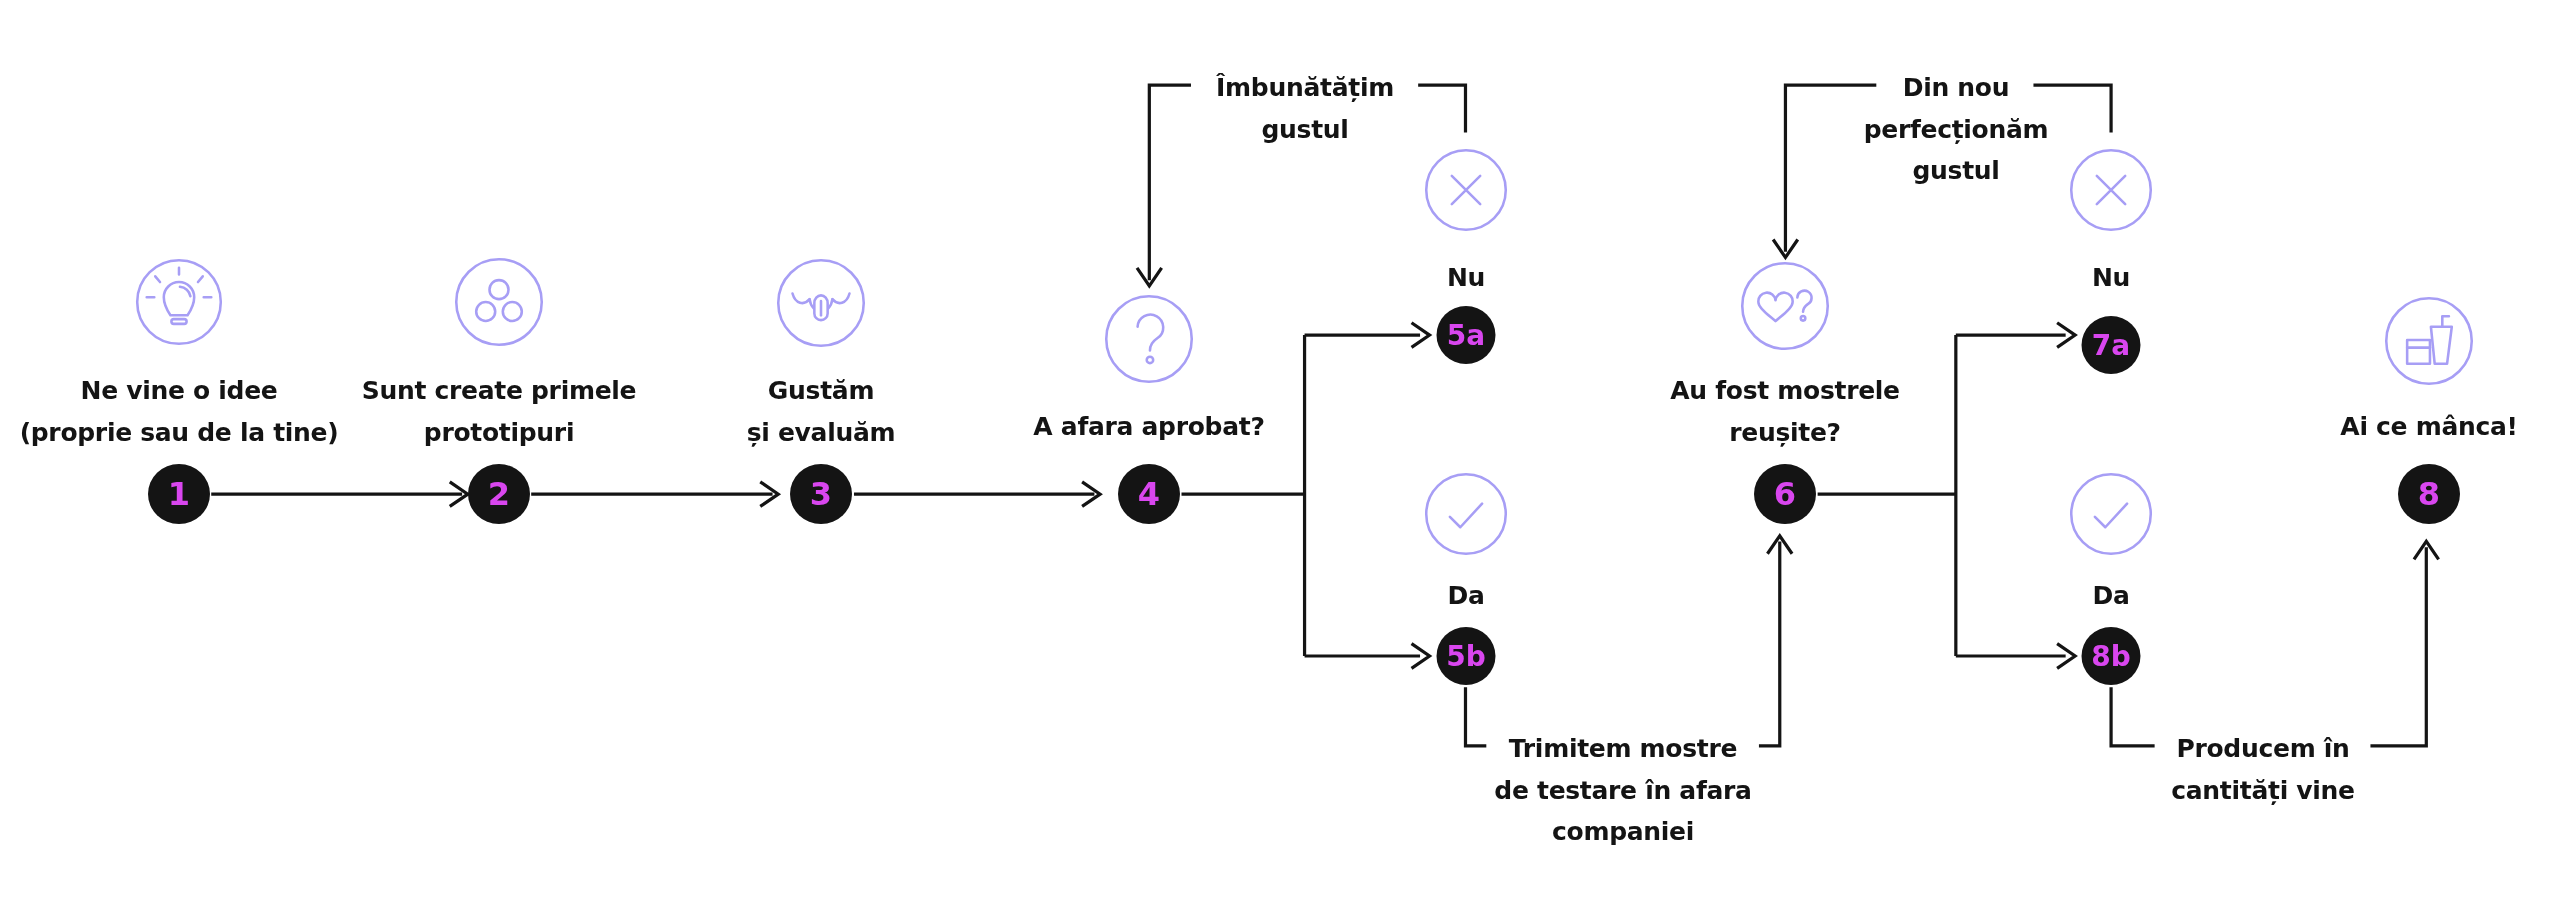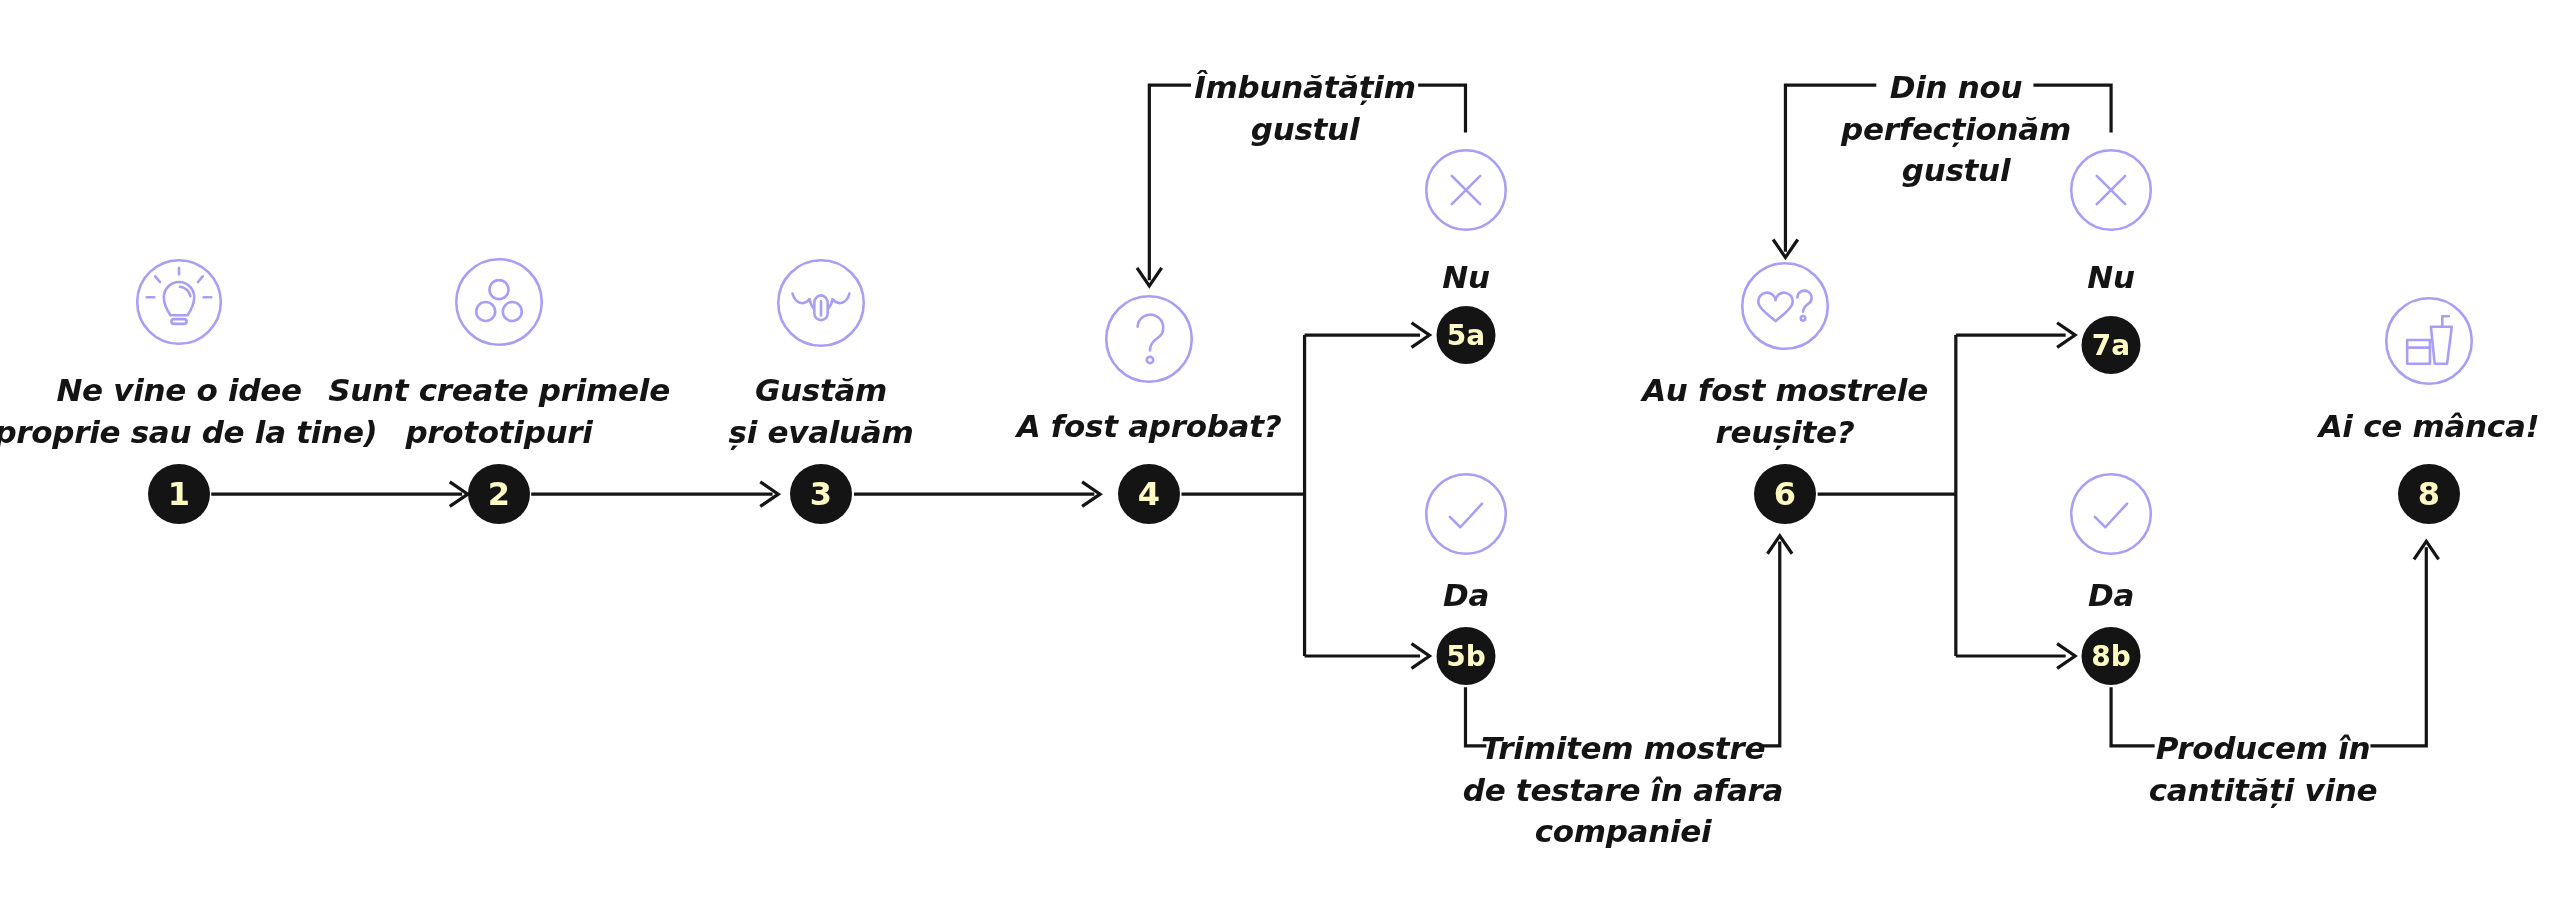--- a/index.html
+++ b/index.html
@@ -10,25 +10,25 @@
   html,body{margin:0;padding:0;background:var(--bg);}
   .canvas{
     position:relative;
     width:2576px;height:922px;
     background:var(--bg);
     font-family:"DejaVu Sans", sans-serif;
     color:var(--ink);
     overflow:hidden;
   }
   .abs{position:absolute;transform:translate(-50%,-50%);white-space:nowrap;}
-  .lbl{font-weight:bold;font-size:31px;letter-spacing:-0.3px;text-align:right;font-style:italic;}
+  .lbl{font-weight:bold;font-size:25px;letter-spacing:-0.3px;text-align:right;}
   .node{
     position:absolute;transform:translate(-50%,-50%);
     display:flex;align-items:center;justify-content:center;
-    background:var(--ink);color:#fef9c3;border-radius:50%;
+    background:var(--ink);color:#d946ef;border-radius:50%;
     font-weight:bold;
   }
   .node.big{width:62px;height:60px;font-size:32px;}
   .node.sub{width:59px;height:58px;font-size:28px;}
   svg.connectors{position:absolute;left:0;top:0;}
   svg.connectors path{stroke:var(--ink);stroke-width:3.4;fill:none;stroke-linejoin:miter;stroke-linecap:butt;}
   svg.icon{position:absolute;transform:translate(-50%,-50%);}
   svg.icon .s{stroke:var(--accent);stroke-width:2.7;fill:none;stroke-linecap:round;stroke-linejoin:round;}
   svg.icon .sw{stroke:var(--accent);stroke-width:2.7;fill:var(--bg);stroke-linecap:round;stroke-linejoin:round;}
 </style>
@@ -109,21 +109,21 @@
   </svg>
   <div class="abs lbl" style="left:821px;top:390px">Gustăm</div>
   <div class="abs lbl" style="left:821px;top:432px">și evaluăm</div>
   <div class="node big" style="left:821px;top:494px">3</div>
 
   <svg class="icon" style="left:1149px;top:339px" width="95" height="95" viewBox="-50 -50 100 100">
     <circle class="s" r="45"></circle>
     <path class="s" d="M-12,-13 A13.5,13.5 0 1 1 9,-1 C3,3 1,7 1,12"></path>
     <circle class="s" cx="1" cy="22" r="3.4"></circle>
   </svg>
-  <div class="abs lbl" style="left:1149px;top:426px">A fost aprobat?</div>
+  <div class="abs lbl" style="left:1149px;top:426px">A afara aprobat?</div>
   <div class="node big" style="left:1149px;top:494px">4</div>
 
   <div class="abs lbl" style="left:1305px;top:87px">Îmbunătățim</div>
   <div class="abs lbl" style="left:1305px;top:129px">gustul</div>
 
   <svg class="icon" style="left:1466px;top:190px" width="89" height="89" viewBox="-47 -47 94 94">
     <circle class="s" r="42"></circle>
     <path class="s" d="M-15,-15 L15,15 M-15,15 L15,-15"></path>
   </svg>
   <div class="abs lbl" style="left:1466px;top:277px">Nu</div>

